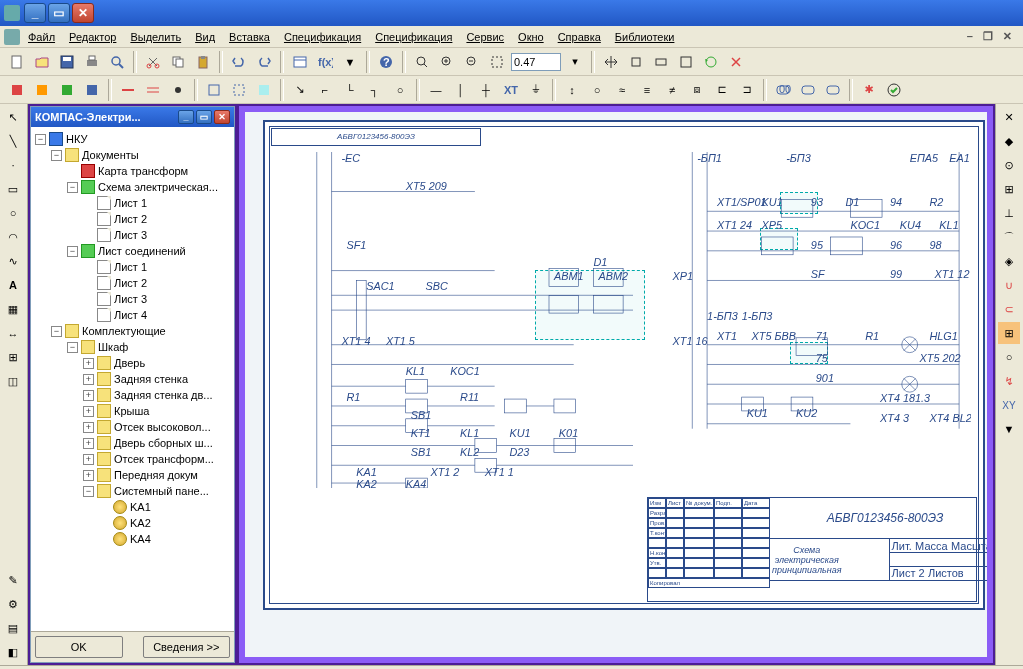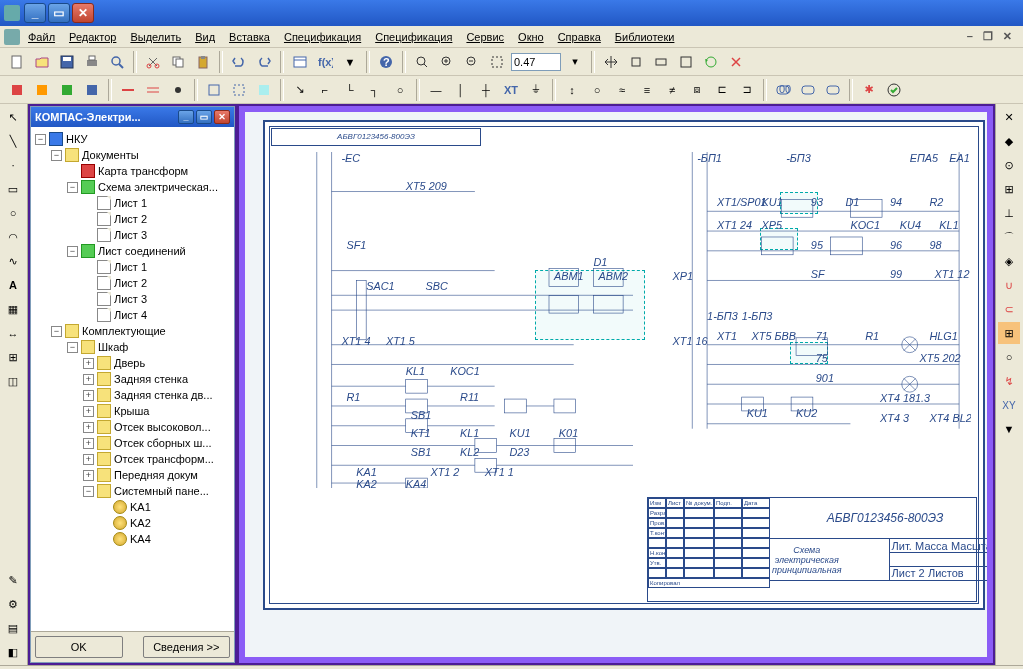--- a/index.html
+++ b/index.html
@@ -466,21 +466,21 @@
                     <span>Крыша</span>
                   </li>
                 <li>
                     <span class="tglyph">+</span>
                     <span class="ticon folder"></span>
                     <span>Отсек высоковол...</span>
                   </li>
                 <li>
                     <span class="tglyph">+</span>
                     <span class="ticon folder"></span>
-                    <span>Отсек сборных ш...</span>
+                    <span>Дверь сборных ш...</span>
                   </li>
                 <li>
                     <span class="tglyph">+</span>
                     <span class="ticon folder"></span>
                     <span>Отсек трансформ...</span>
                   </li>
                 <li>
                     <span class="tglyph">+</span>
                     <span class="ticon folder"></span>
                     <span>Передняя докум</span>

